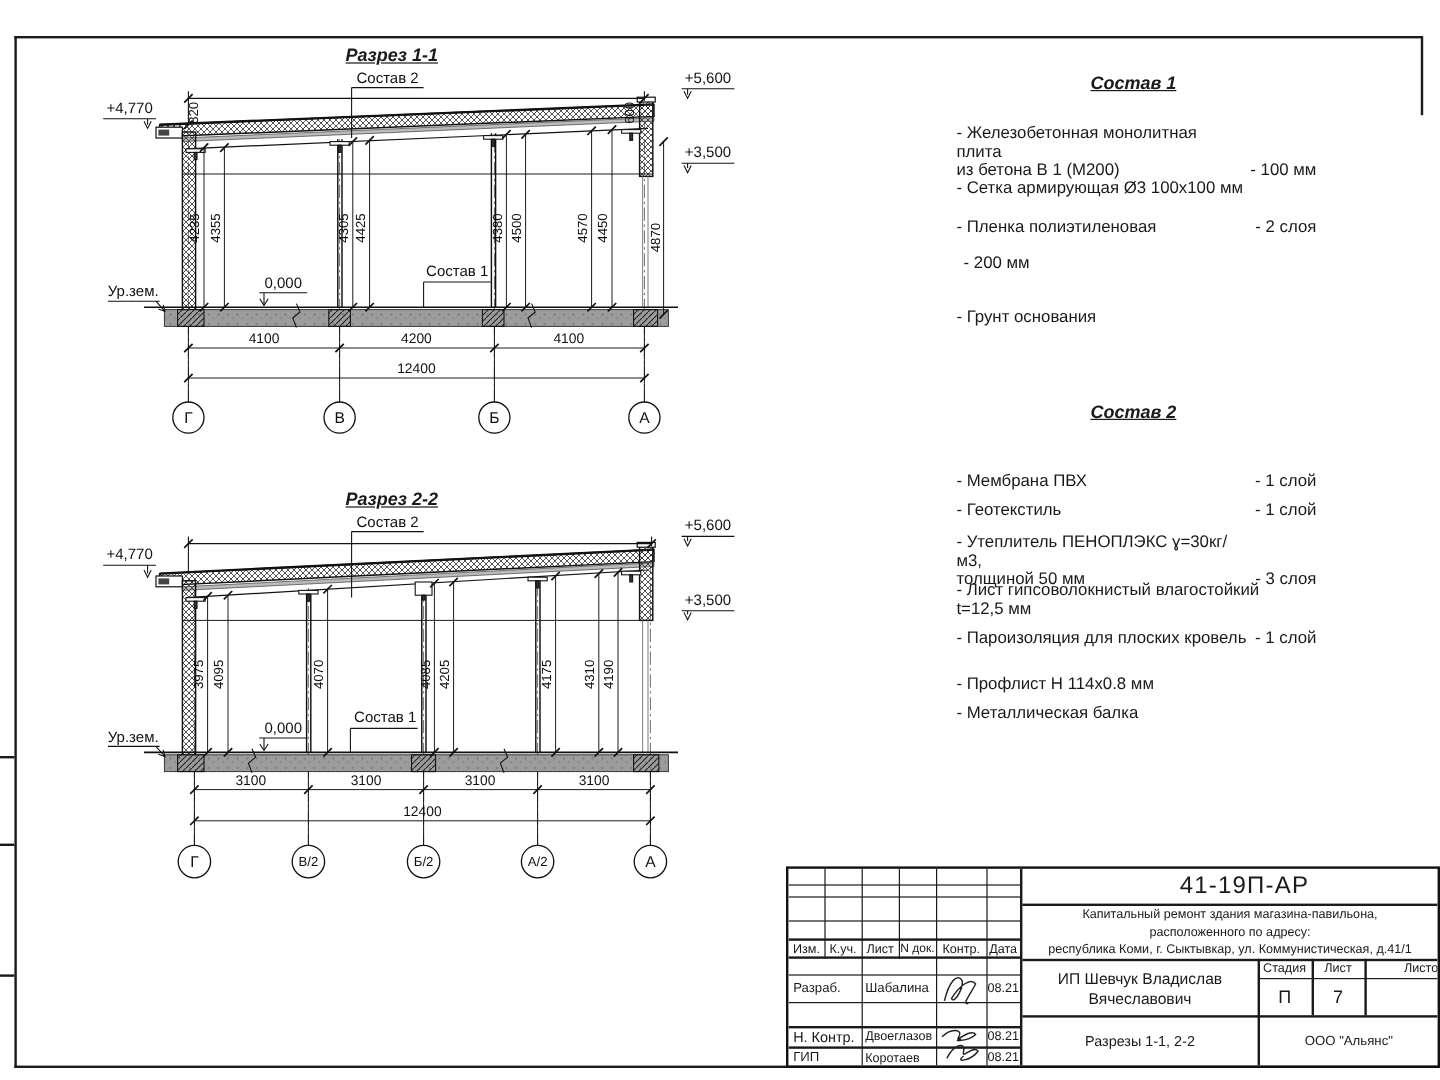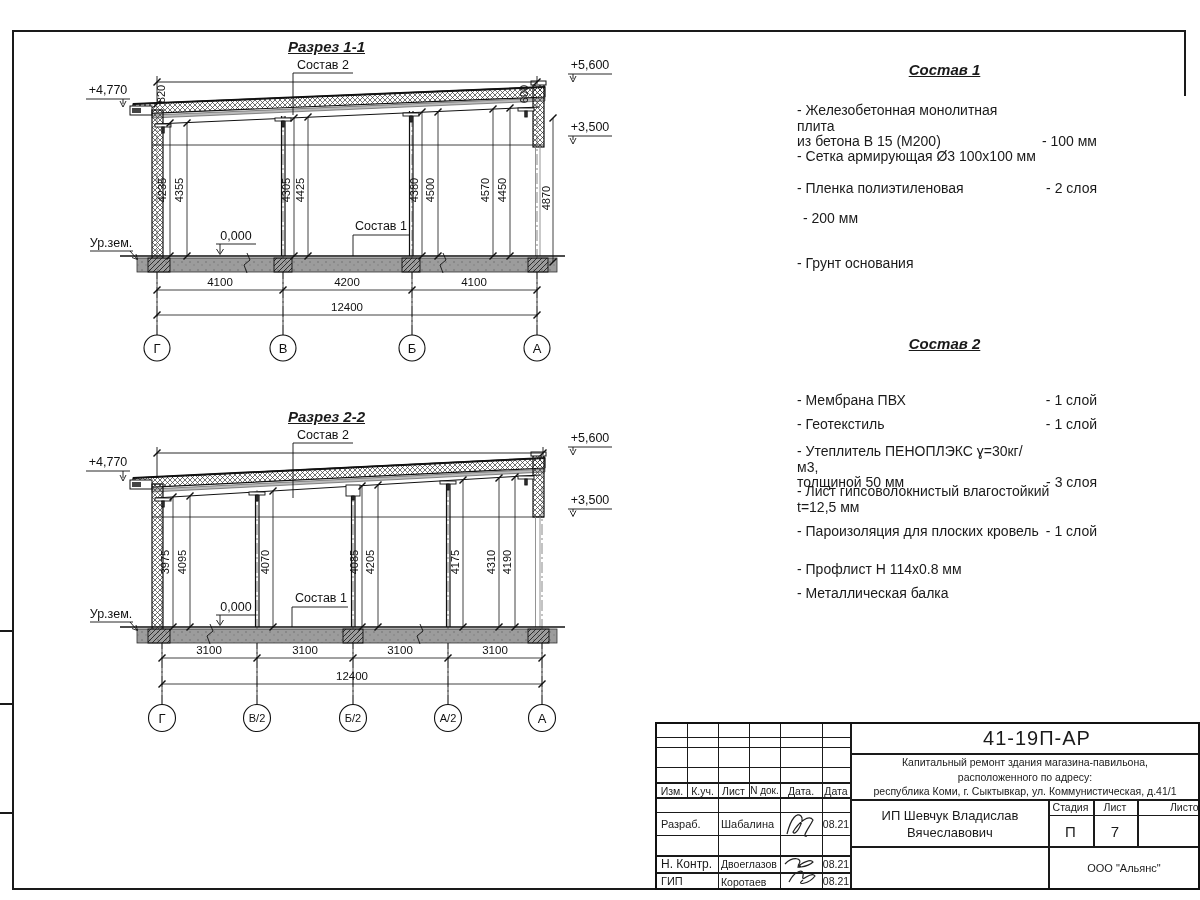--- a/index.html
+++ b/index.html
@@ -304,21 +304,21 @@
   <text x="530" y="52" text-anchor="middle" font-size="12.5">+5,600</text>
   <path d="M508 57 H552 M513 57 V61 M510 59 L513 65 L516 59" stroke="#111" stroke-width="0.9" fill="none"></path>
   <text x="530" y="114" text-anchor="middle" font-size="12.5">+3,500</text>
   <path d="M508 119 H552 M513 119 V122 M510 120.5 L513 126.5 L516 120.5" stroke="#111" stroke-width="0.9" fill="none"></path>
 </svg>
 
 <div>
   <div class="list-title" style="left:797px;top:61px;">Состав 1</div>
   <div class="item" style="left:797px;top:103px;">
     <span>- Железобетонная  монолитная плита
-из бетона В 15 (М200)</span>
+из бетона В 1 (М200)</span>
     <span class="val">- 100 мм</span>
   </div>
   <div class="item" style="left:797px;top:149px;">
     <span>- Сетка армирующая Ø3 100х100 мм</span>
     <span class="val"></span>
   </div>
   <div class="item" style="left:797px;top:181px;gap:10px;">
     <span>- Пленка полиэтиленовая</span>
     <span class="val">- 2 слоя</span>
   </div>
@@ -394,27 +394,28 @@
   <div class="cell" style="left:195px;top:31px;width:346px;height:44px;font-size:10.5px;line-height:14.5px;">Капитальный ремонт здания магазина-павильона,
 расположенного по адресу:
 республика Коми, г. Сыктывкар, ул. Коммунистическая, д.41/1</div>
   <div class="cell" style="left:195px;top:77px;width:196px;height:45px;font-size:13px;line-height:17px;">ИП Шевчук Владислав
 Вячеславович</div>
   <div class="cell" style="left:391px;top:75px;width:45px;height:16px;font-size:10.5px;">Стадия</div>
   <div class="cell" style="left:436px;top:75px;width:44px;height:16px;font-size:10.5px;">Лист</div>
   <div class="cell" style="left:482px;top:75px;width:96px;height:16px;font-size:10.5px;">Листов</div>
   <div class="cell" style="left:391px;top:92px;width:45px;height:30px;font-size:15px;">П</div>
   <div class="cell" style="left:436px;top:92px;width:44px;height:30px;font-size:15px;">7</div>
+  <div class="cell" style="left:195px;top:124px;width:196px;height:40px;font-size:12px;">Разрезы 1-1, 2-2</div>
   <div class="cell" style="left:393px;top:124px;width:148px;height:40px;font-size:11px;">ООО "Альянс"</div>
 
   <div class="cell" style="left:0;top:60px;width:30px;height:13px;font-size:10.5px;">Изм.</div>
   <div class="cell" style="left:30px;top:60px;width:31px;height:13px;font-size:10.5px;">К.уч.</div>
   <div class="cell" style="left:61px;top:60px;width:31px;height:13px;font-size:10.5px;">Лист</div>
   <div class="cell" style="left:92px;top:60px;width:31px;height:13px;font-size:10px;">N док.</div>
-  <div class="cell" style="left:123px;top:60px;width:42px;height:13px;font-size:10.5px;">Дата.</div>
+  <div class="cell" style="left:123px;top:60px;width:42px;height:13px;font-size:10.5px;">Контр.</div>
   <div class="cell" style="left:165px;top:60px;width:28px;height:13px;font-size:10.5px;">Дата</div>
 
   <div class="cell left" style="left:4px;top:89px;width:56px;height:22px;font-size:11px;">Разраб.</div>
   <div class="cell left" style="left:64px;top:89px;width:58px;height:22px;font-size:11px;">Шабалина</div>
   <div class="cell" style="left:165px;top:89px;width:28px;height:22px;font-size:10.5px;">08.21</div>
   <div class="cell left" style="left:4px;top:132px;width:56px;height:16px;font-size:12px;">Н. Контр.</div>
   <div class="cell left" style="left:64px;top:132px;width:60px;height:16px;font-size:10.5px;">Двоеглазов</div>
   <div class="cell" style="left:165px;top:132px;width:28px;height:16px;font-size:10.5px;">08.21</div>
   <div class="cell left" style="left:4px;top:149px;width:56px;height:15px;font-size:11px;">ГИП</div>
   <div class="cell left" style="left:64px;top:149px;width:60px;height:18px;font-size:10.5px;">Коротаев</div>

